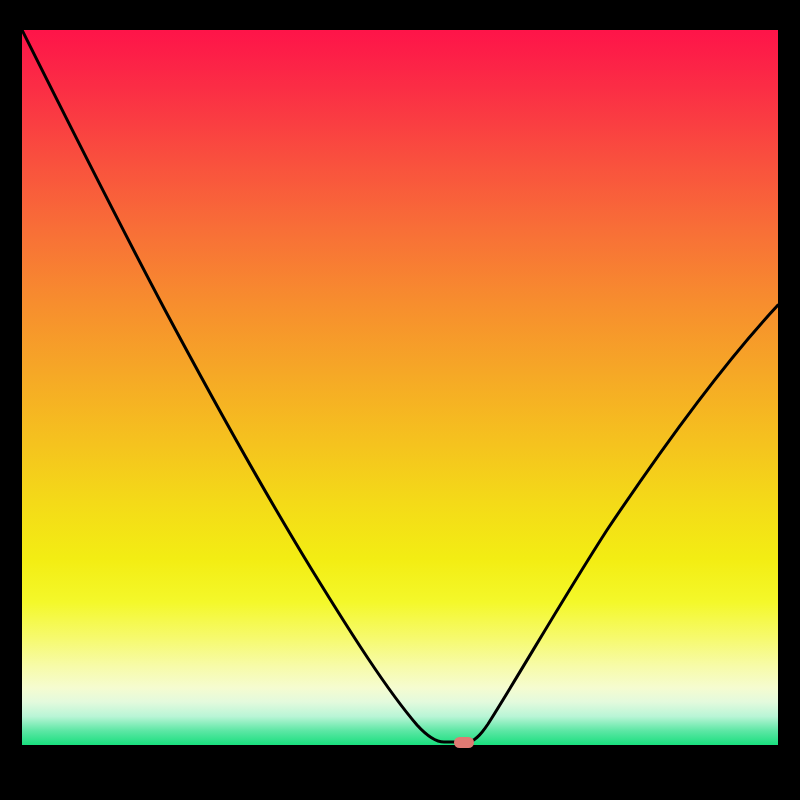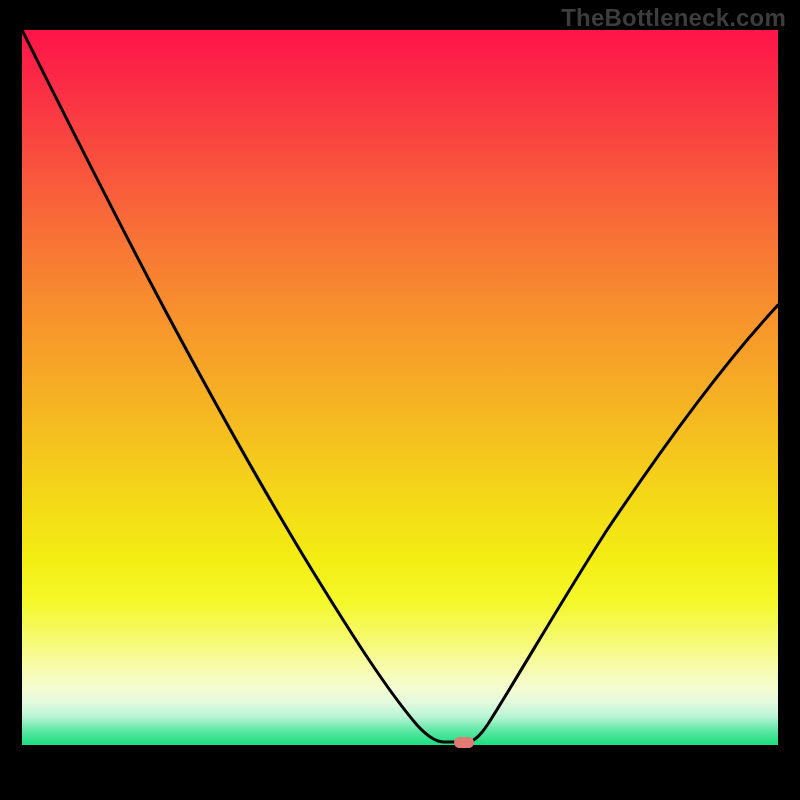--- a/index.html
+++ b/index.html
@@ -85,21 +85,20 @@
     background: #e07a73;
     border-radius: 6px;
     z-index: 4;
   }
 </style>
 </head>
 <body>
 
 <div class="container">
 
-  <div class="watermark">TheBottleneck.com</div>
 
   <div class="plot-outer">
 
     <div class="plot-gradient"></div>
 
     <svg class="curve" viewBox="0 0 756 715" preserveAspectRatio="none">
       <path fill="none" stroke="#000000" stroke-width="3" stroke-linecap="round" stroke-linejoin="round" d="M 0 0 C 45 90, 90 180, 143 280 C 190 368, 238 455, 290 540 C 330 605, 365 660, 395 695 C 405 706, 414 712, 422 712 L 445 712 C 452 712, 458 706, 466 694 C 500 640, 540 570, 585 500 C 640 418, 700 335, 756 275"></path>
     </svg>
 
     <div class="marker" style="left: 432px; top: 707px; background: rgb(224, 122, 115);"></div>

